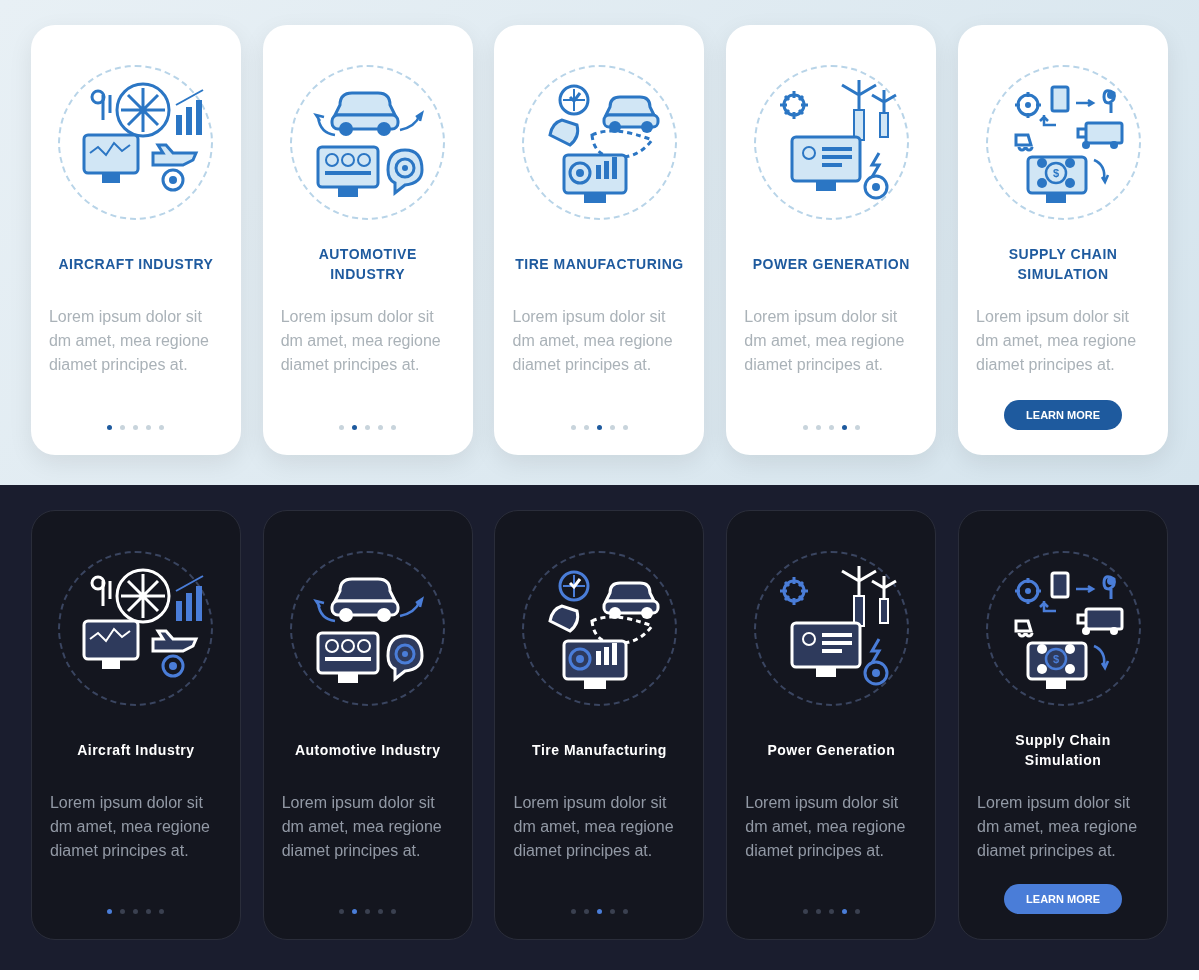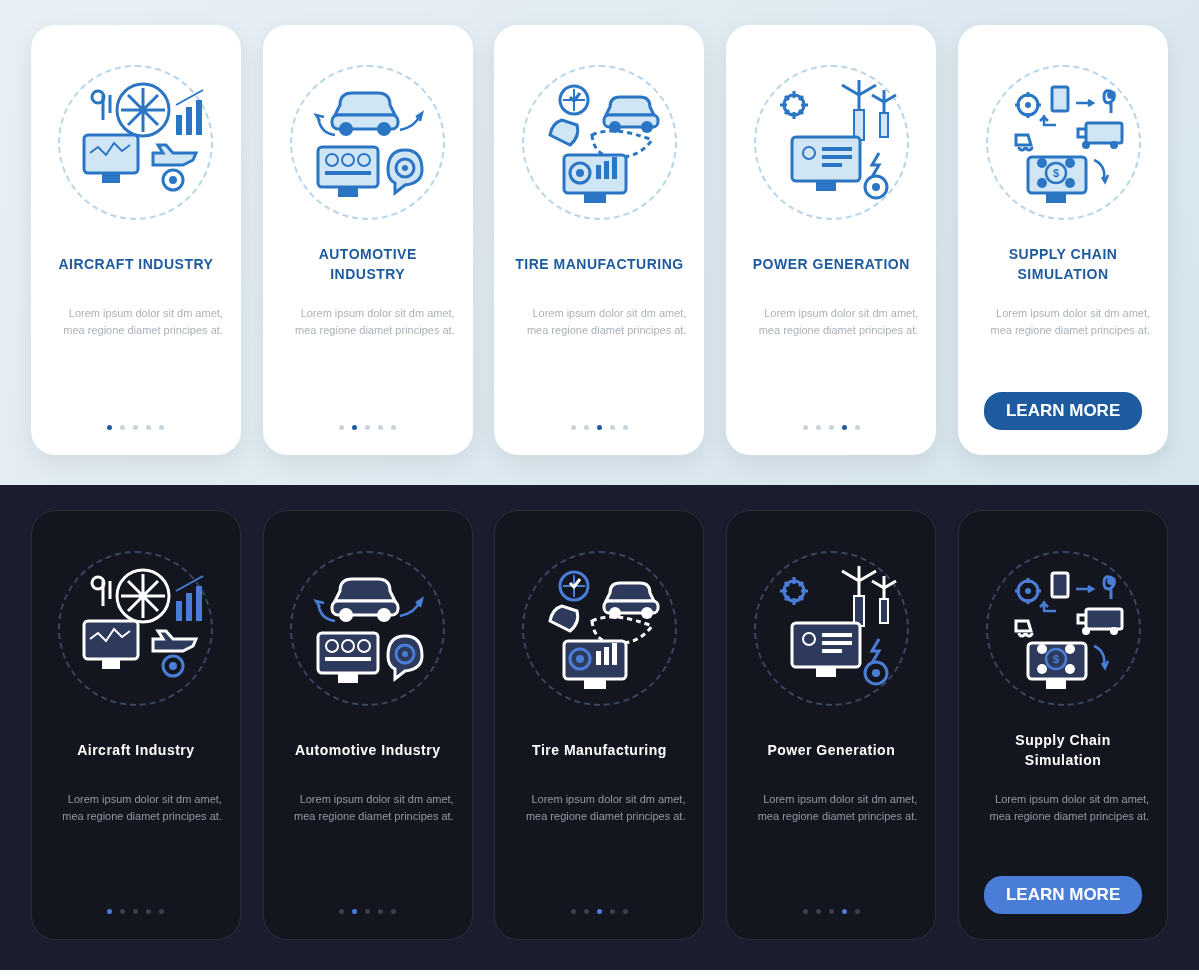--- a/index.html
+++ b/index.html
@@ -11,30 +11,30 @@
 .light .card{background:#fff;box-shadow:0 8px 25px rgba(0,0,0,0.08);}
 .dark .card{background:#14161f;border:1px solid #2a2d3a;}
 .illus{width:155px;height:155px;position:relative;margin-bottom:25px;}
 .dash-circle{width:155px;height:155px;border-radius:50%;border:2px dashed;position:absolute;}
 .light .dash-circle{border-color:#b8d4e8;}
 .dark .dash-circle{border-color:#3a4560;}
 .icon-set{position:absolute;inset:0;display:flex;align-items:center;justify-content:center;}
 .title{font-weight:700;font-size:14px;text-align:center;letter-spacing:0.5px;margin-bottom:20px;line-height:1.4;min-height:40px;display:flex;align-items:center;}
 .light .title{color:#1e5a9e;text-transform:uppercase;}
 .dark .title{color:#fff;}
-.desc{font-size:11px;text-align:right;line-height:1.5;}
+.desc{font-size:16px;text-align:left;line-height:1.5;}
 .light .desc{color:#aab2b8;}
 .dark .desc{color:#9299a5;}
 .dots{display:flex;gap:8px;margin-top:auto;}
 .dot{width:5px;height:5px;border-radius:50%;}
 .light .dot{background:#c8d4dc;}
 .dark .dot{background:#3a4050;}
 .light .dot.active{background:#1e5a9e;}
 .dark .dot.active{background:#4a7dd8;}
-.cta{background:#1e5a9e;color:#fff;border:none;padding:9px 22px;border-radius:18px;font-size:17px;font-weight:600;margin-top:auto;cursor:pointer;}
+.cta{background:#1e5a9e;color:#fff;border:none;padding:9px 22px;border-radius:18px;font-size:11px;font-weight:600;margin-top:auto;cursor:pointer;}
 .dark .cta{background:#4a7dd8;}
 </style>
 </head>
 <body>
 
 <div class="section light">
     <div class="card">
       <div class="illus">
         <div class="dash-circle"></div>
         <div class="icon-set">

